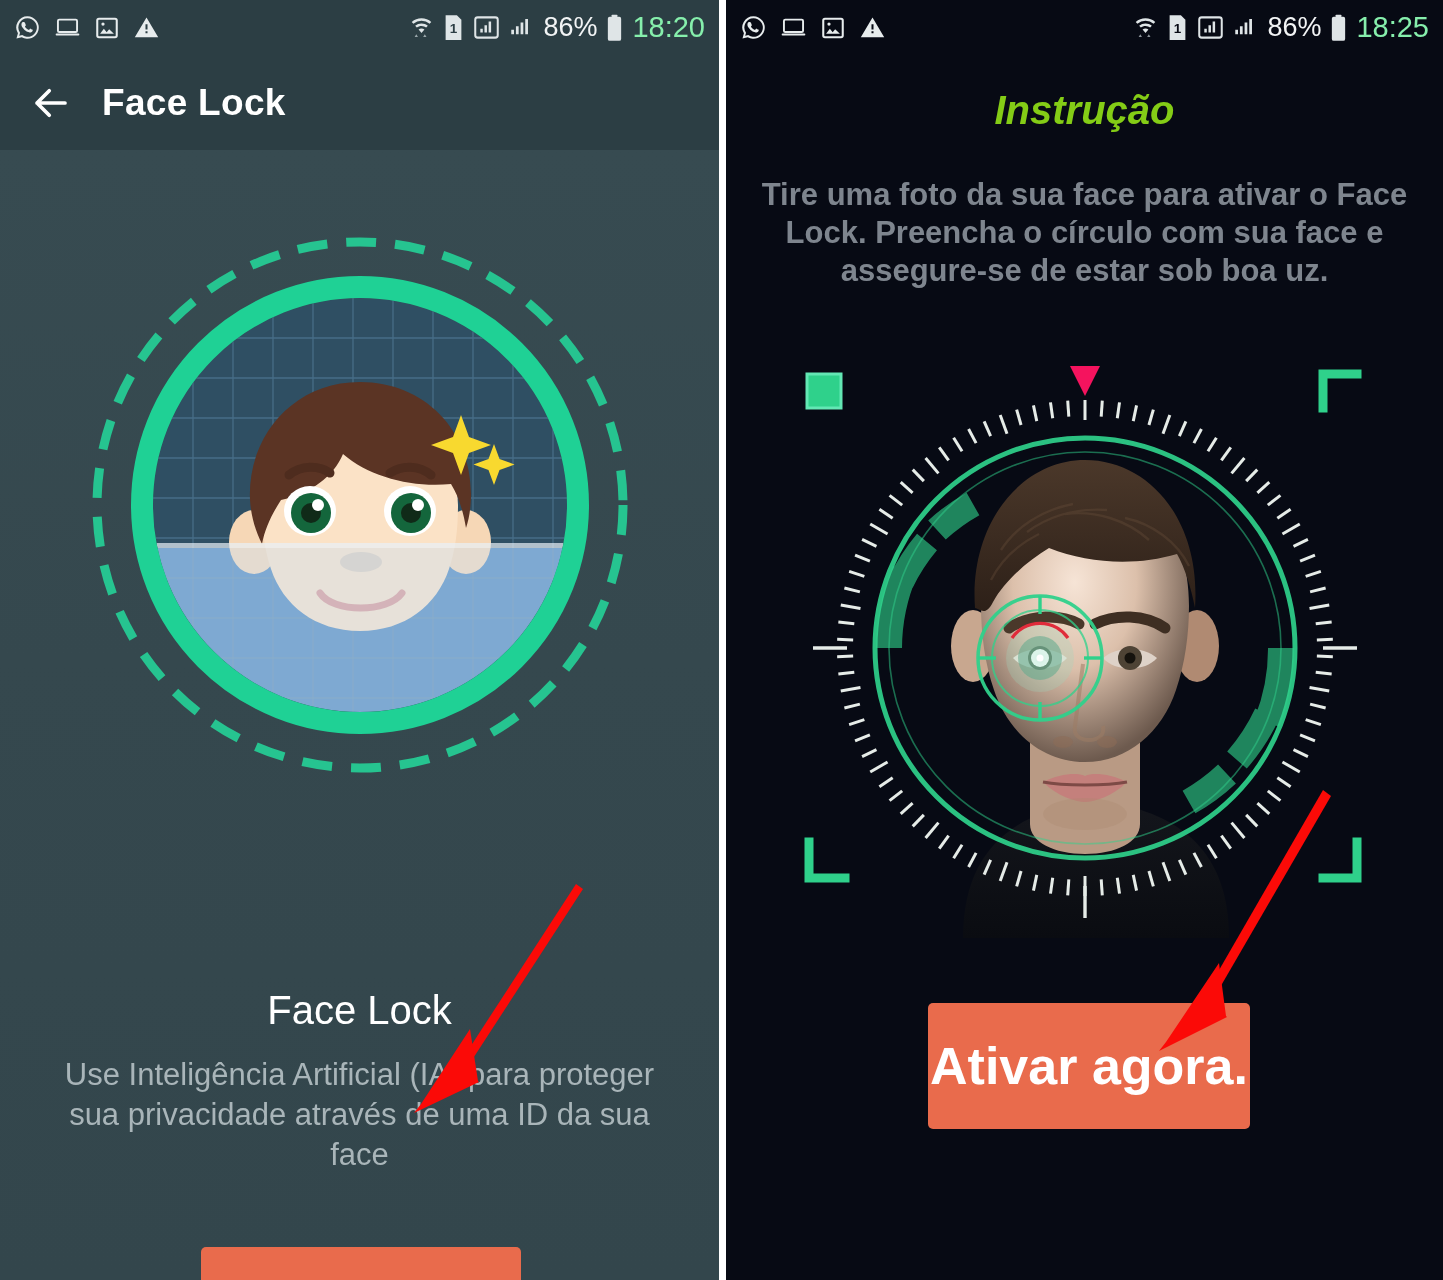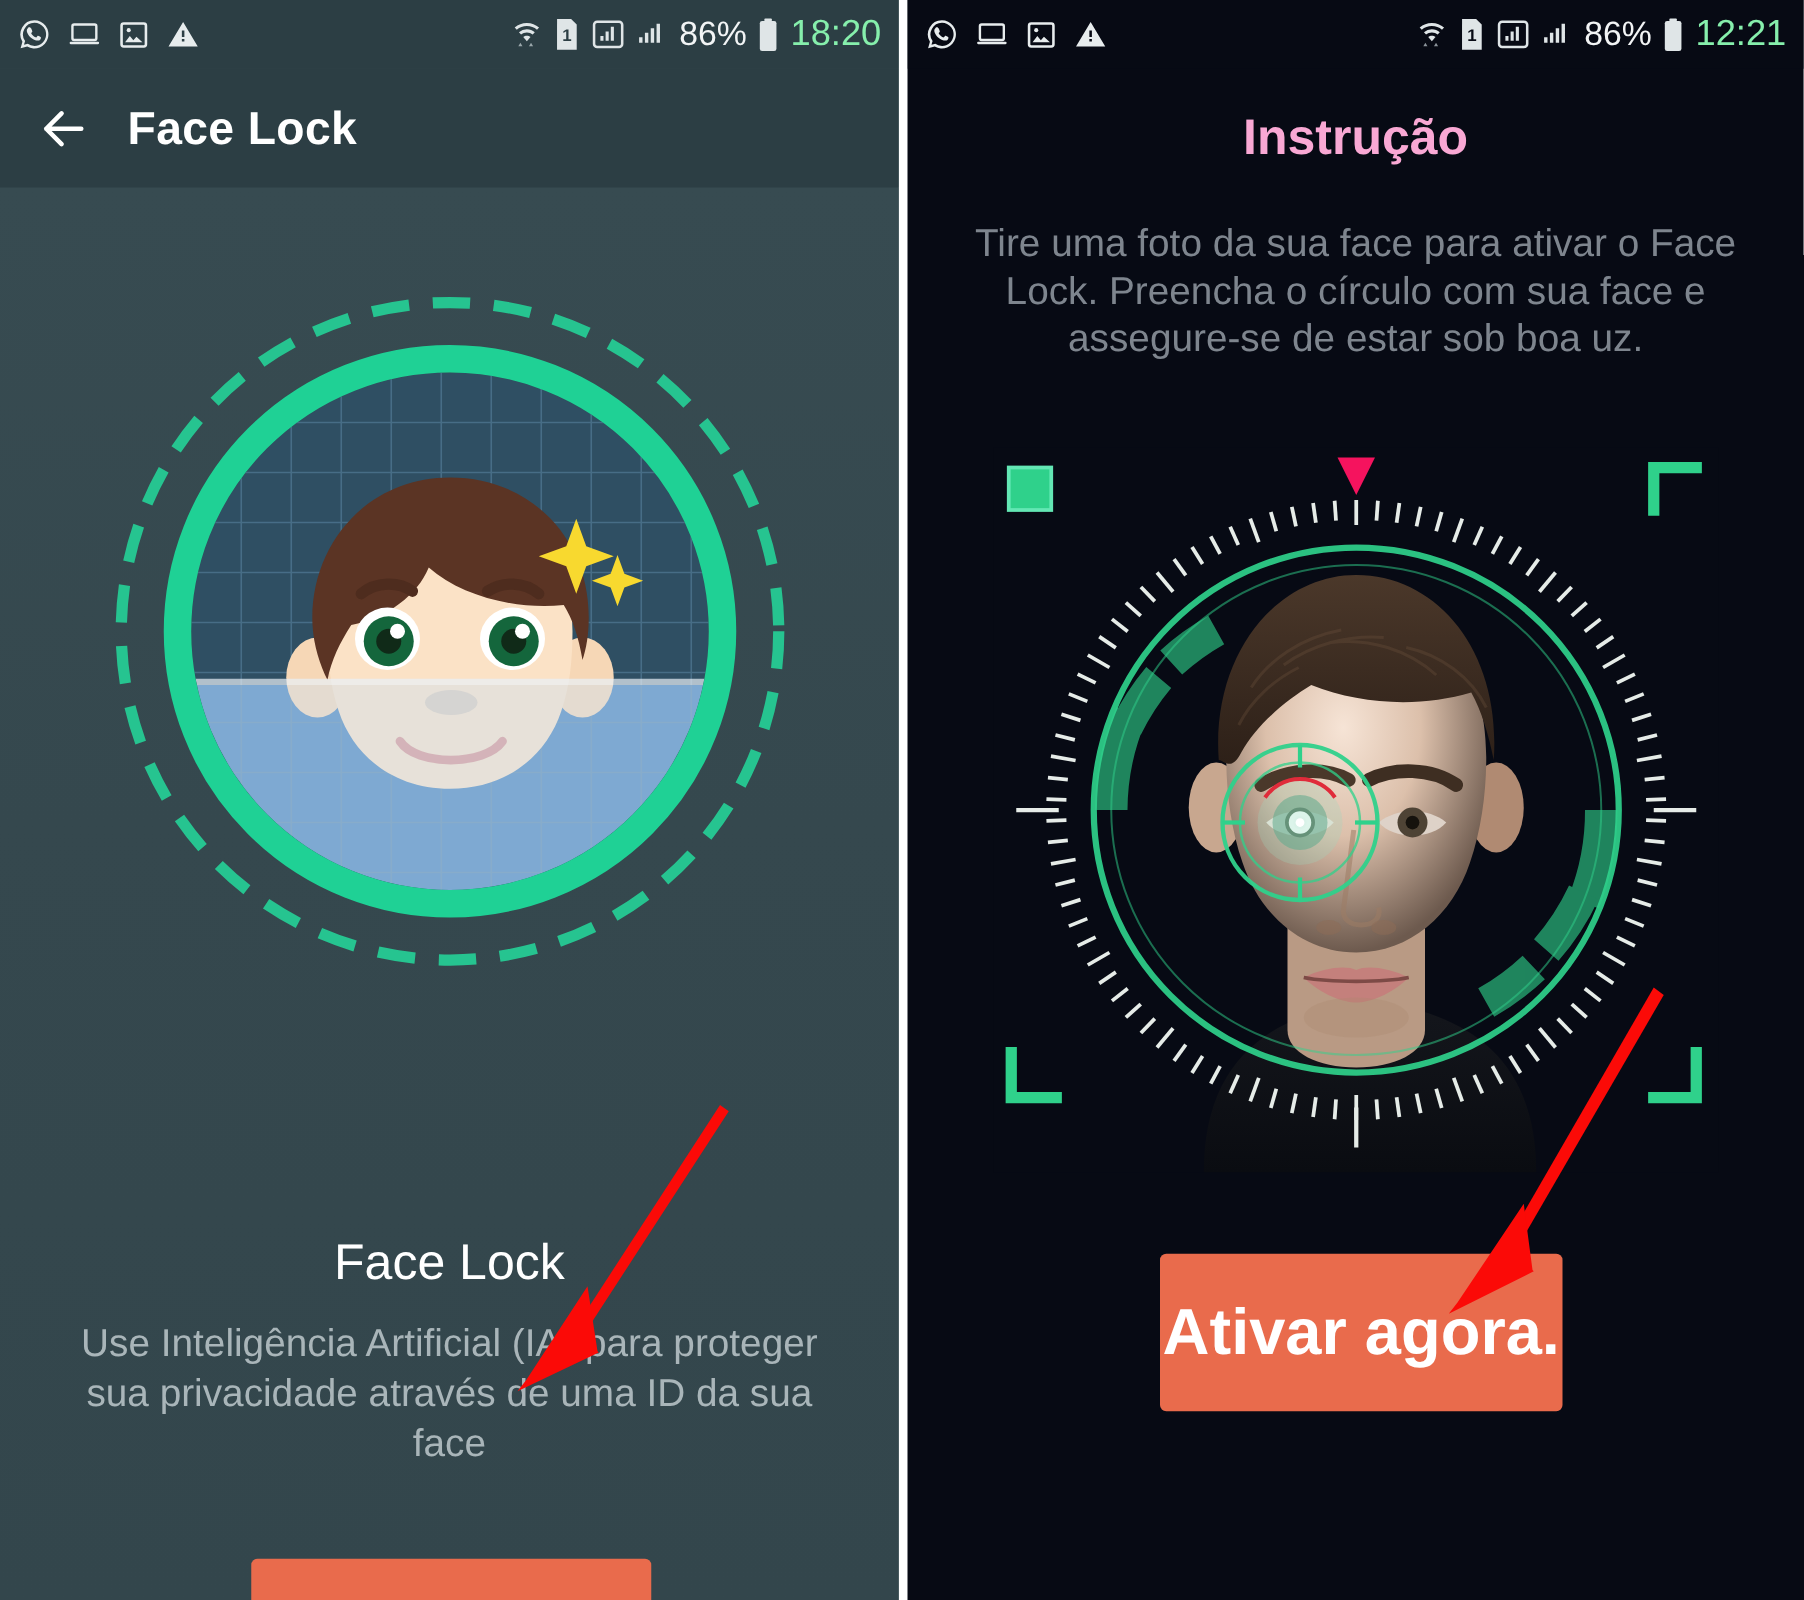--- a/index.html
+++ b/index.html
@@ -93,26 +93,26 @@
     width: 717px; height: 1280px;
     position: relative;
     background: #070a14;
     overflow: hidden;
   }
   .screen-right .statusbar { background: #070a14; }
 
   .right-title {
     position: absolute; left: 0; top: 88px; width: 717px;
     text-align: center;
-    color: #f9a8d4; font-size: 40px; font-weight: 700;
+    color: #84cc16; font-size: 40px; font-weight: 700; font-style: italic;
   }
   .right-sub {
     position: absolute; left: 30px; top: 176px; width: 657px;
     text-align: center;
-    color: #7e858e; font-size: 31px; font-weight: 400; line-height: 1.23;
+    color: #7e858e; font-size: 31px; font-weight: 700; line-height: 1.23;
   }
 
   .scan-wrap {
     position: absolute; left: 50%; top: 358px;
     transform: translateX(-50%);
     width: 580px; height: 580px;
   }
 
   .btn-ativar {
     left: 202px; top: 1003px;
@@ -333,21 +333,21 @@
               <path fill="#dfe5e7" d="M2 16.5h2.4V12.5H2zM6.1 16.5h2.4V9.4H6.1zM10.2 16.5h2.4V6.2h-2.4zM14.3 16.5h2.4V3h-2.4z"></path>
             </svg>
         </span>
         <span class="sb-text">86%</span>
         <span class="sb-ico">
           <svg width="17" height="28" viewBox="0 0 14 24">
               <rect x="4.4" y="0.6" width="5.2" height="2" rx="0.7" fill="#dfe5e7"></rect>
               <rect x="1.3" y="2.4" width="11.4" height="20.6" rx="1.6" fill="#dfe5e7"></rect>
             </svg>
         </span>
-        <span class="sb-time">12:21</span>
+        <span class="sb-time">18:25</span>
       </div>
     </div>
 
     <div class="right-title">Instrução</div>
     <div class="right-sub">Tire uma foto da sua face para ativar o Face Lock. Preencha o círculo com sua face e assegure-se de estar sob boa uz.</div>
 
     <div class="scan-wrap">
       <svg width="580" height="580" viewBox="0 0 580 580">
         <defs>
           <radialGradient id="headLight" cx="45%" cy="38%" r="62%">

